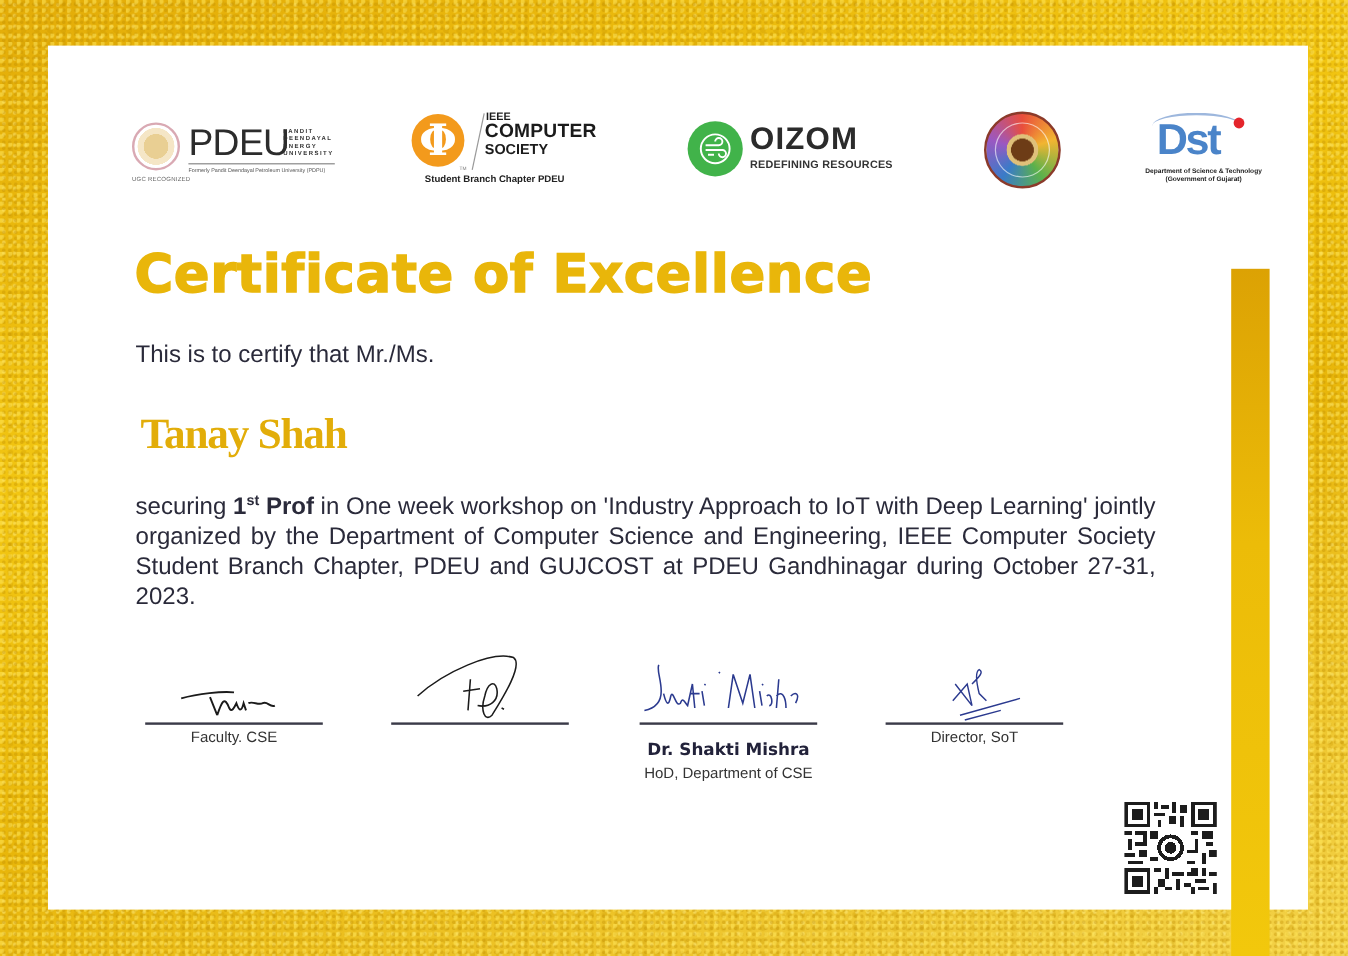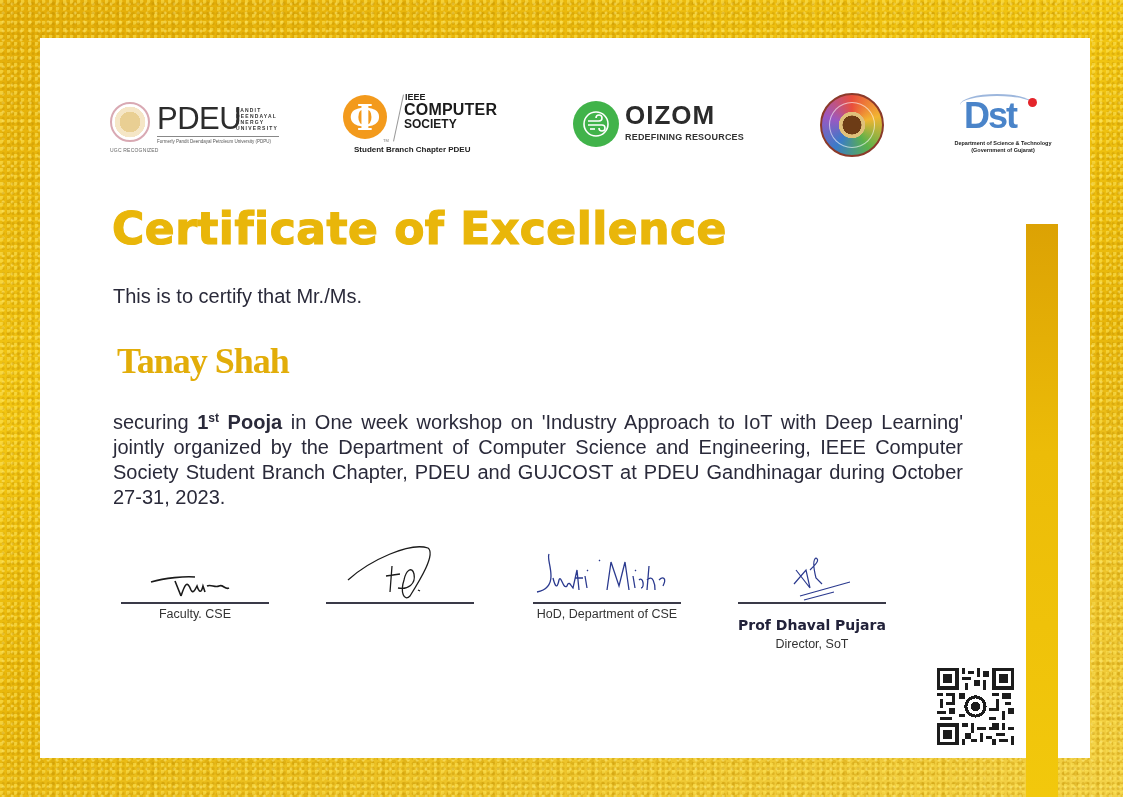--- a/index.html
+++ b/index.html
@@ -169,21 +169,21 @@
       <div>Department of Science &amp; Technology</div>
       <div>(Government of Gujarat)</div>
     </div>
   </div>
 </div>
 
 <div class="title">Certificate of Excellence</div>
 <div class="certify">This is to certify that Mr./Ms.</div>
 <div class="recipient">Tanay Shah</div>
 
-<div class="body-text"><span>securing </span><b><span>1</span><sup>st</sup><span> Pooja</span></b><span> in One week workshop on 'Industry Approach to IoT with Deep Learning' jointly organized by the Department of Computer Science and Engineering, IEEE Computer Society Student Branch Chapter, PDEU and GUJCOST at PDEU Gandhinagar during October 27-31, 2023.</span></div>
+<div class="body-text"><span>securing </span><b><span>1</span><sup>st</sup><span> Prof</span></b><span> in One week workshop on 'Industry Approach to IoT with Deep Learning' jointly organized by the Department of Computer Science and Engineering, IEEE Computer Society Student Branch Chapter, PDEU and GUJCOST at PDEU Gandhinagar during October 27-31, 2023.</span></div>
 
 <div class="sig" style="left:95px;">
   <div class="sig-img">
     <svg width="200" height="62" viewBox="0 0 200 62">
       <path d="M56 42 C70 38, 90 36, 100 37 M80 41 L86 56 M86 56 C90 44, 92 40, 96 50 C98 54, 100 50, 102 46 C104 52, 106 54, 108 46 L110 52 M112 46 C116 44, 120 48, 124 46 C128 44, 130 50, 134 48" fill="none" stroke="#1b1b1b" stroke-width="1.6"></path>
     </svg>
   </div>
   <div class="sig-line"></div>
   <div class="sig-role">Faculty. CSE</div>
 </div>
@@ -197,31 +197,31 @@
   <div class="sig-line"></div>
 </div>
 
 <div class="sig" style="left:507px;">
   <div class="sig-img">
     <svg width="200" height="62" viewBox="0 0 200 62">
       <path d="M30 52 C40 50, 44 44, 44 36 C44 26, 40 18, 42 14 M46 38 C48 46, 50 50, 52 40 C54 34, 56 50, 60 46 C62 40, 64 46, 66 48 L70 30 L72 50 M68 38 L76 38 M78 36 L80 48 M80 30 l1 1 M92 20 l1 1 M100 50 L104 22 L112 46 L118 22 L122 50 M126 36 L128 48 M128 30 l1 1 M132 40 C136 36, 138 48, 134 48 M142 26 L140 50 M140 40 C146 34, 148 44, 148 50 M152 40 C156 36, 160 38, 156 46" fill="none" stroke="#2b3a8f" stroke-width="1.3"></path>
     </svg>
   </div>
   <div class="sig-line"></div>
+  <div class="sig-name">Dr. Shakti Mishra</div>
   <div class="sig-role">HoD, Department of CSE</div>
 </div>
 
 <div class="sig" style="left:712px;">
   <div class="sig-img">
     <svg width="200" height="62" viewBox="0 0 200 62">
       <path d="M84 30 L98 48 L94 30 L82 44 M98 30 C104 24, 108 20, 104 18 C100 20, 102 30, 104 38 L110 44 M88 56 L138 42 M92 60 L122 52" fill="none" stroke="#2b3a8f" stroke-width="1.2"></path>
     </svg>
   </div>
   <div class="sig-line"></div>
-  <div class="sig-name">Prof Dhaval Pujara</div>
   <div class="sig-role">Director, SoT</div>
 </div>
 
 <div class="qr">
   <svg width="77" height="77" viewBox="0 0 25 25" shape-rendering="crispEdges">
     <rect width="25" height="25" fill="#fff"></rect>
     <g fill="#1c1c1c">
       <rect x="0" y="0" width="7" height="7"></rect>
         <rect x="1" y="1" width="5" height="5" fill="#fff"></rect>
         <rect x="2" y="2" width="3" height="3"></rect>

